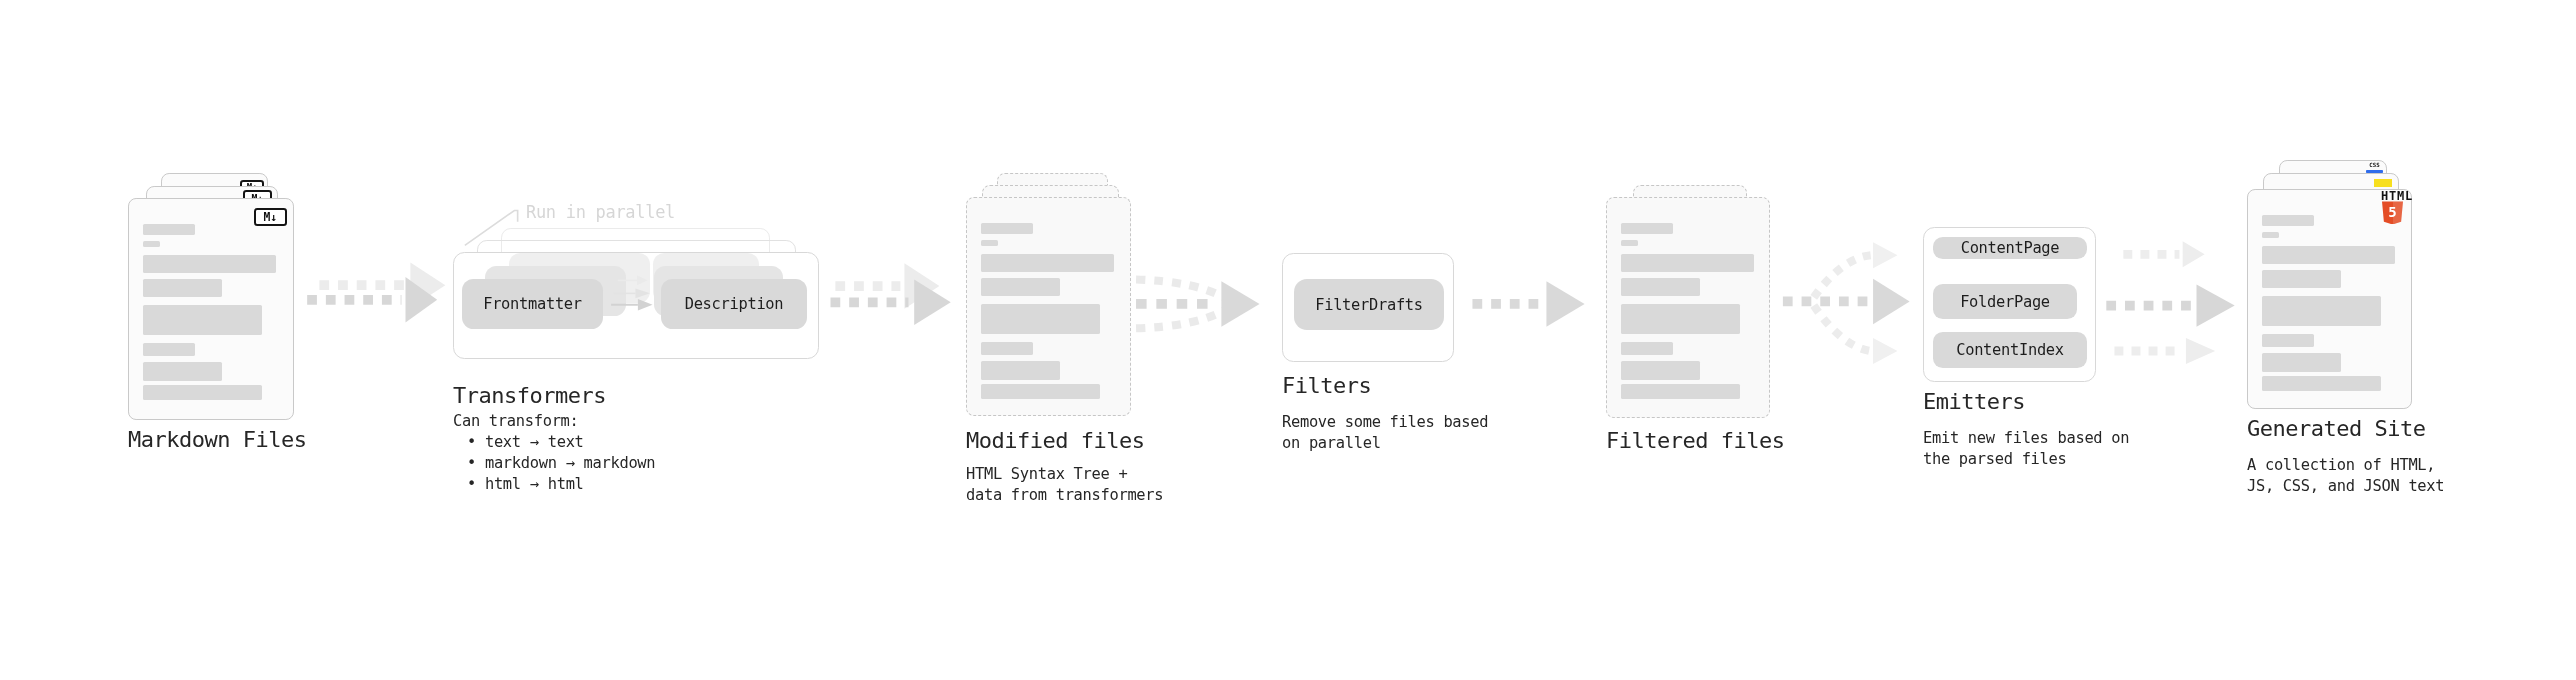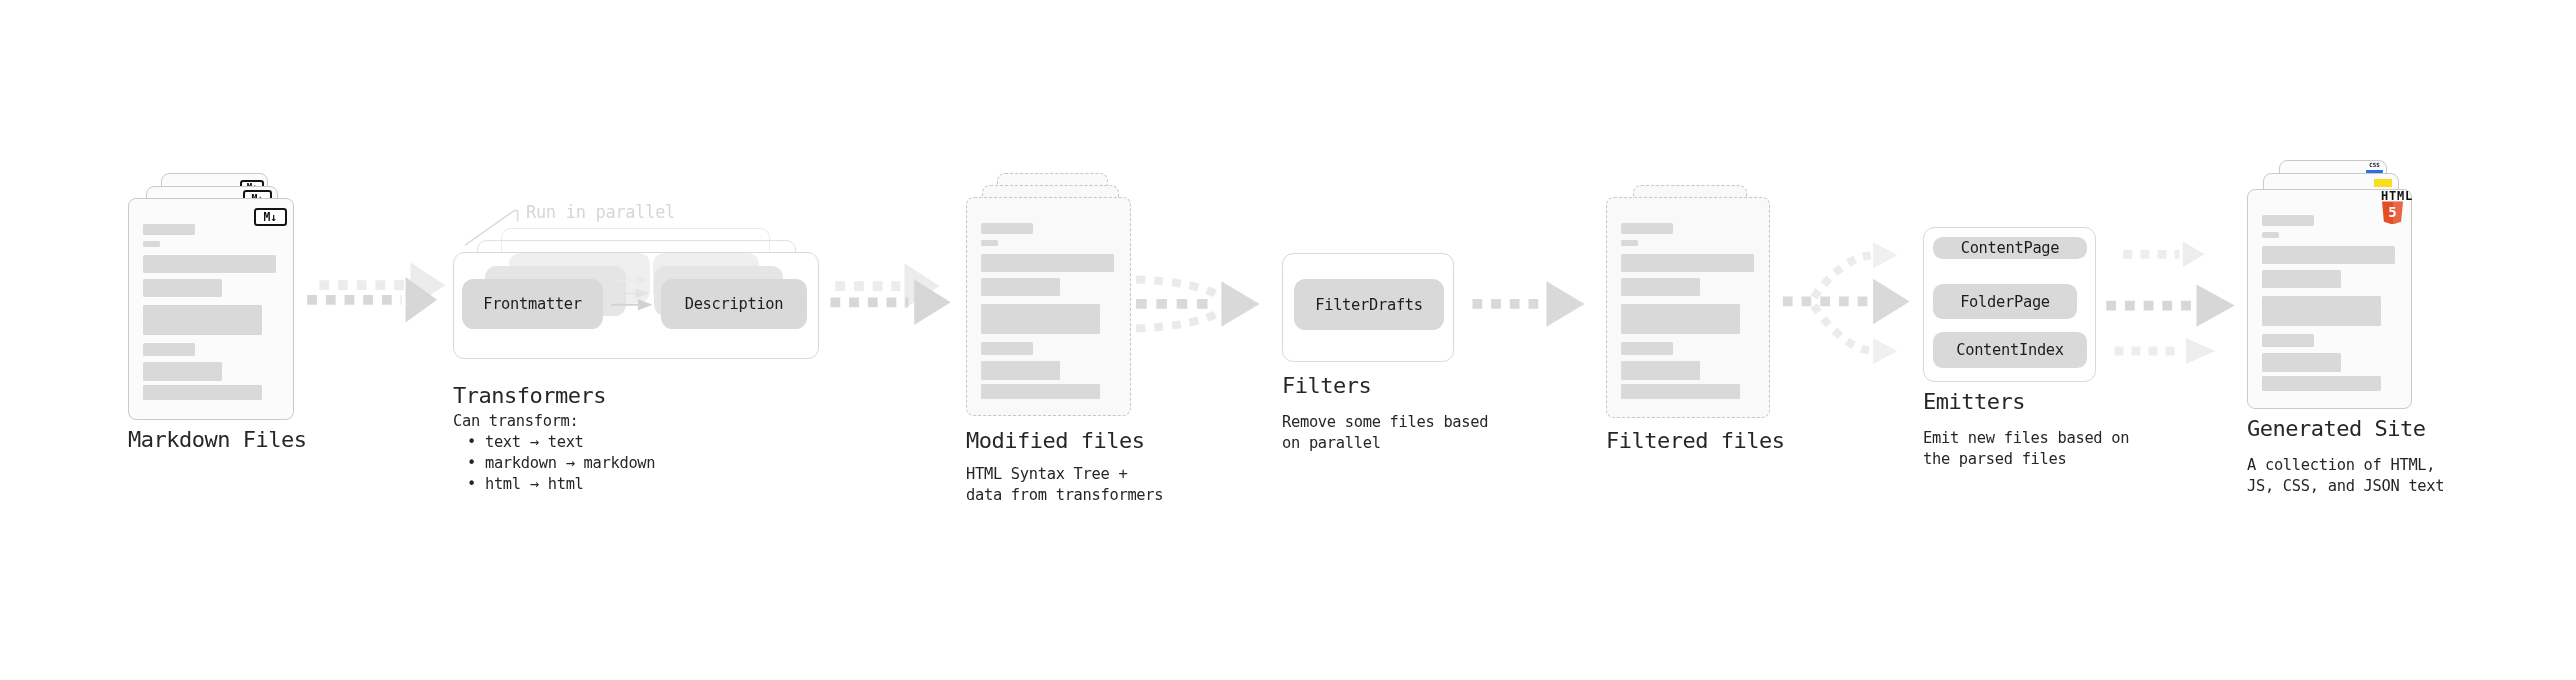--- a/index.html
+++ b/index.html
@@ -109,21 +109,21 @@
       </div>
     <div class="title" style="left:966px;top:430px;">Modified files</div>
     <div class="body" style="left:966px;top:464px;">
       <div>HTML Syntax Tree +</div>
       <div>data from transformers</div>
     </div>
   </div>
 
   <div class="stage">
     <div class="groupbox" style="left:1282px;top:253px;width:172px;height:109px;"></div>
-    <div class="pill" style="left:1294px;top:279px;width:150px;height:51px;">FilterDrafts</div>
+    <div class="pill" style="left:1294px;top:279px;width:150px;height:51px;border-radius:13px;">FilterDrafts</div>
     <div class="title" style="left:1282px;top:375px;">Filters</div>
     <div class="body" style="left:1282px;top:412px;">
       <div>Remove some files based</div>
       <div>on parallel</div>
     </div>
   </div>
 
   <div class="stage">
     <div class="file-card dashed" style="left:1633px;top:185px;width:114px;height:57px;"></div>
     <div class="file-card dashed" style="left:1606px;top:197px;width:164px;height:221px;">

